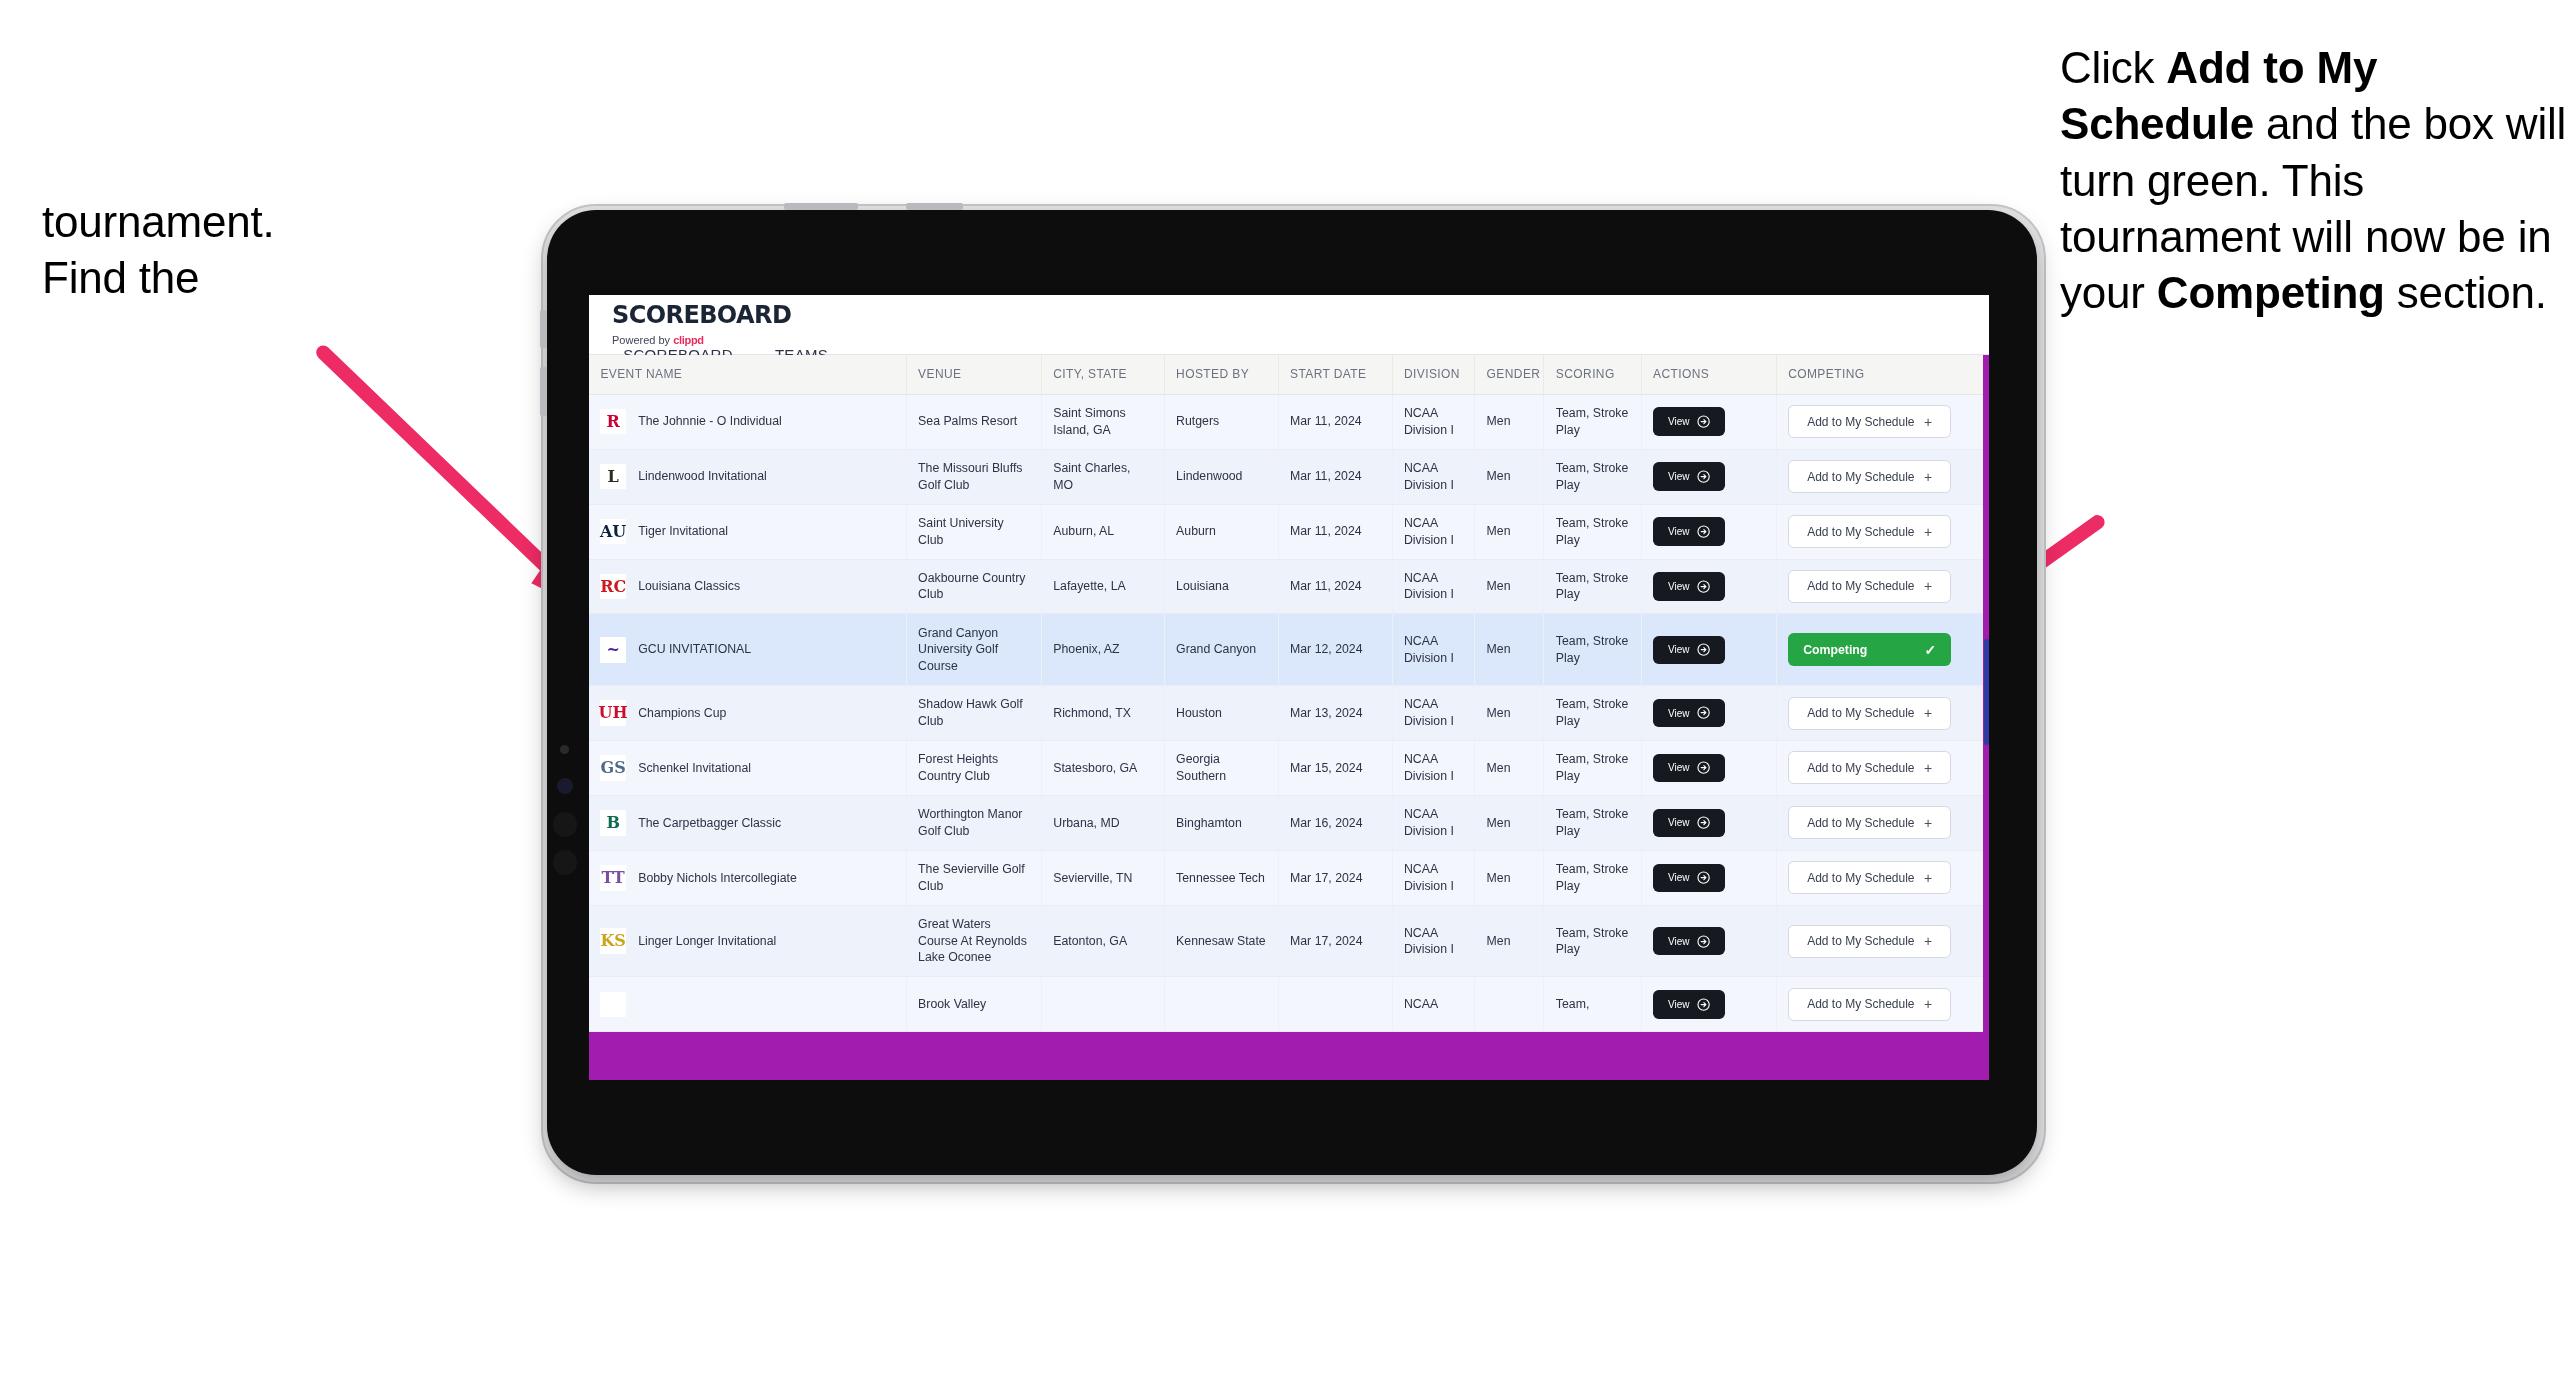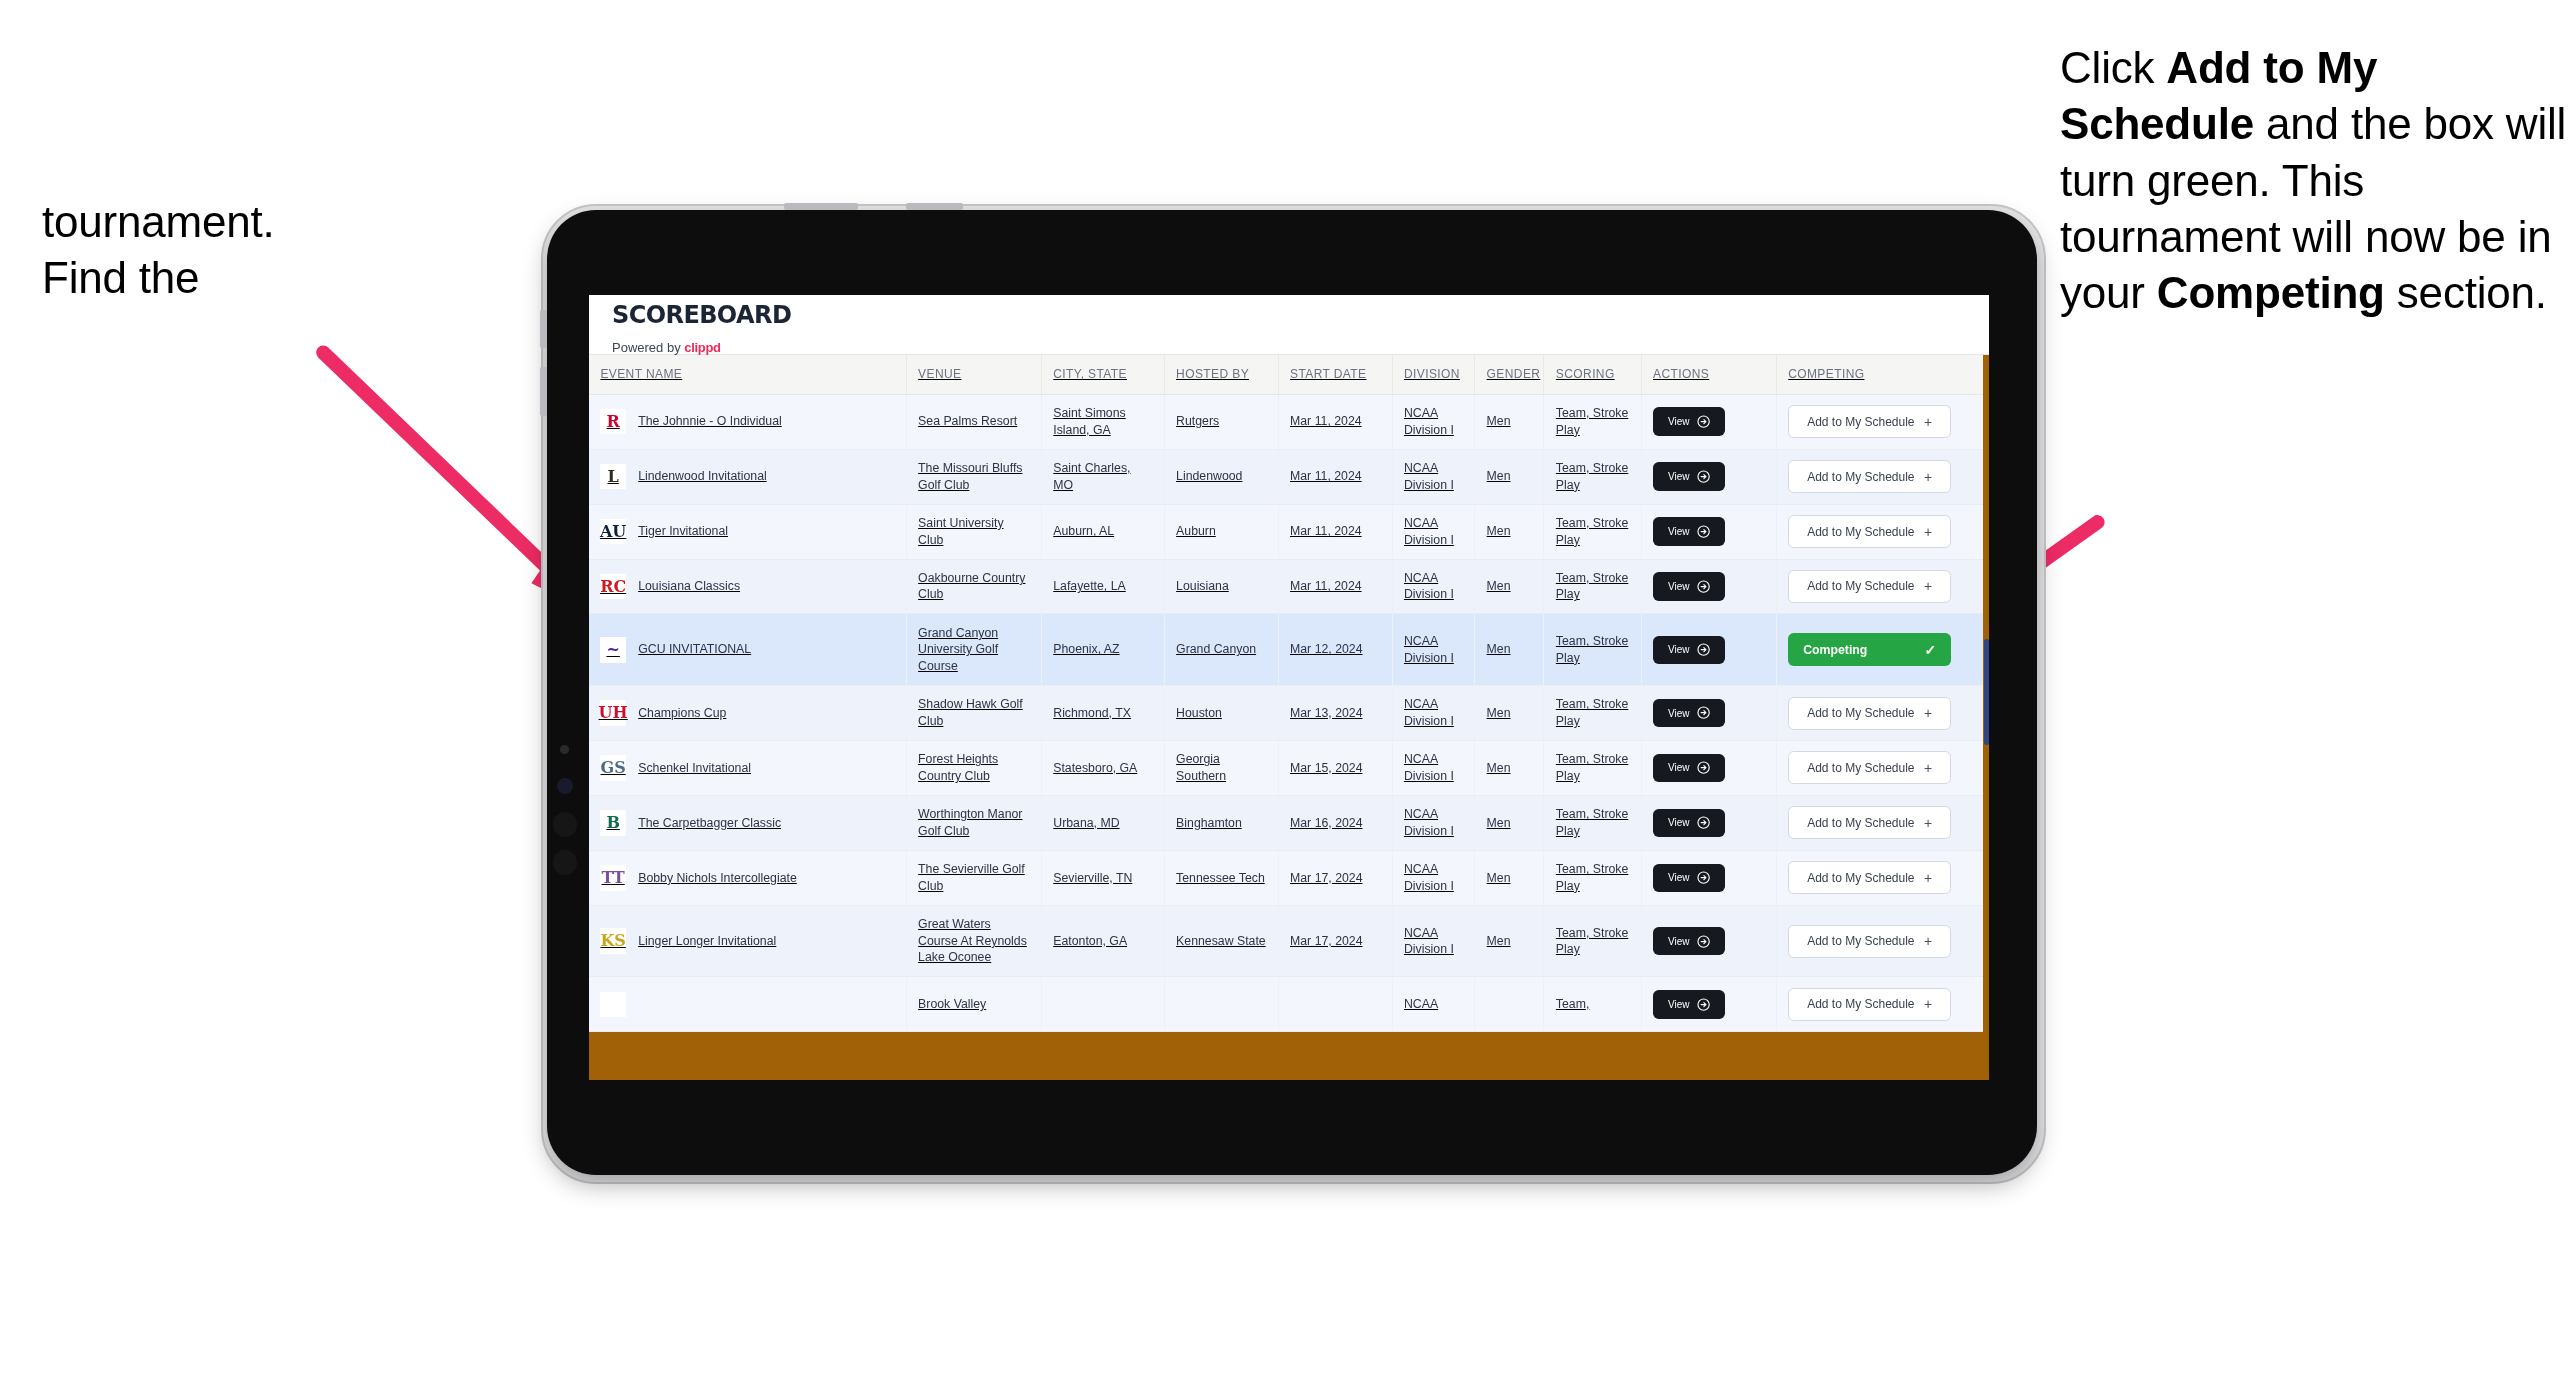--- a/index.html
+++ b/index.html
@@ -106,23 +106,23 @@
   }
   #brand-title {
     font-family: "DejaVu Sans", sans-serif;
     font-weight: 700;
     font-size: 24px;
     letter-spacing: -0.6px;
     color: #1c2536;
     line-height: 1;
   }
   #brand-sub {
-    font-size: 13px;
+    font-size: 11px;
     color: #3d4455;
-    margin-top: 13px;
+    margin-top: 7px;
     white-space: nowrap;
   }
   #brand-sub .brandmark {
     color: #ec2a5b;
     font-weight: 700;
     letter-spacing: -0.3px;
   }
   #nav-tabs {
     display: flex;
     align-items: stretch;
@@ -162,22 +162,21 @@
   }
   #user-name, #signout-link { font-size: 14px; color: #14532d; }
   #signout-link { cursor: pointer; }
   #divider-pipe { font-size: 14px; color: #b3b3bb; }
 
   
   #table-wrap {
     position: relative;
     height: 727px;
     overflow: hidden;
-    background: #a16207;
-    text-decoration: underline;
+    background: #a21caf;
   }
   table.grid {
     border-collapse: collapse;
     width: 1394px;
     table-layout: fixed;
   }
   table.grid th {
     background: #f5f5f3;
     color: #6c7180;
     font-size: 12px;

